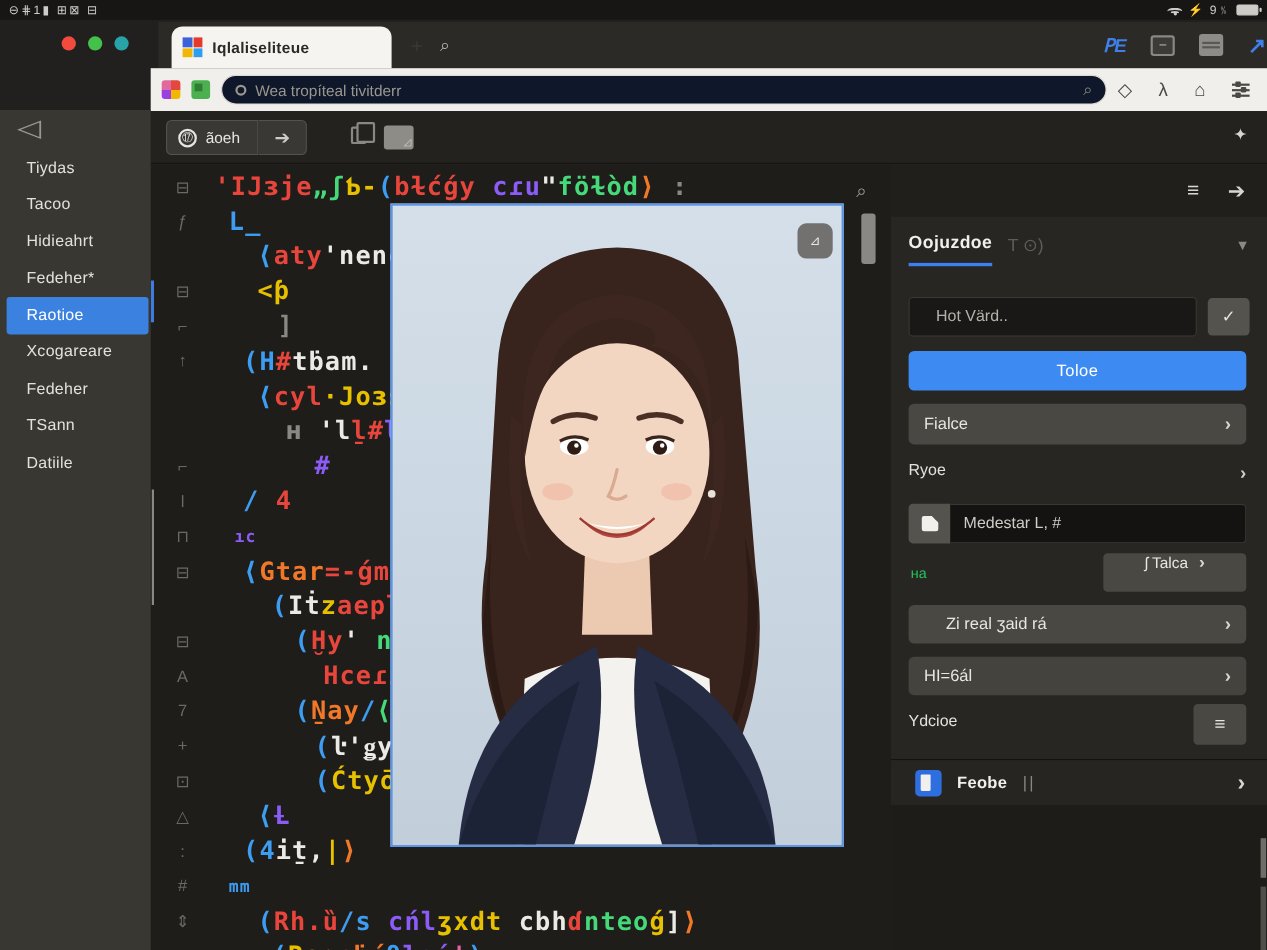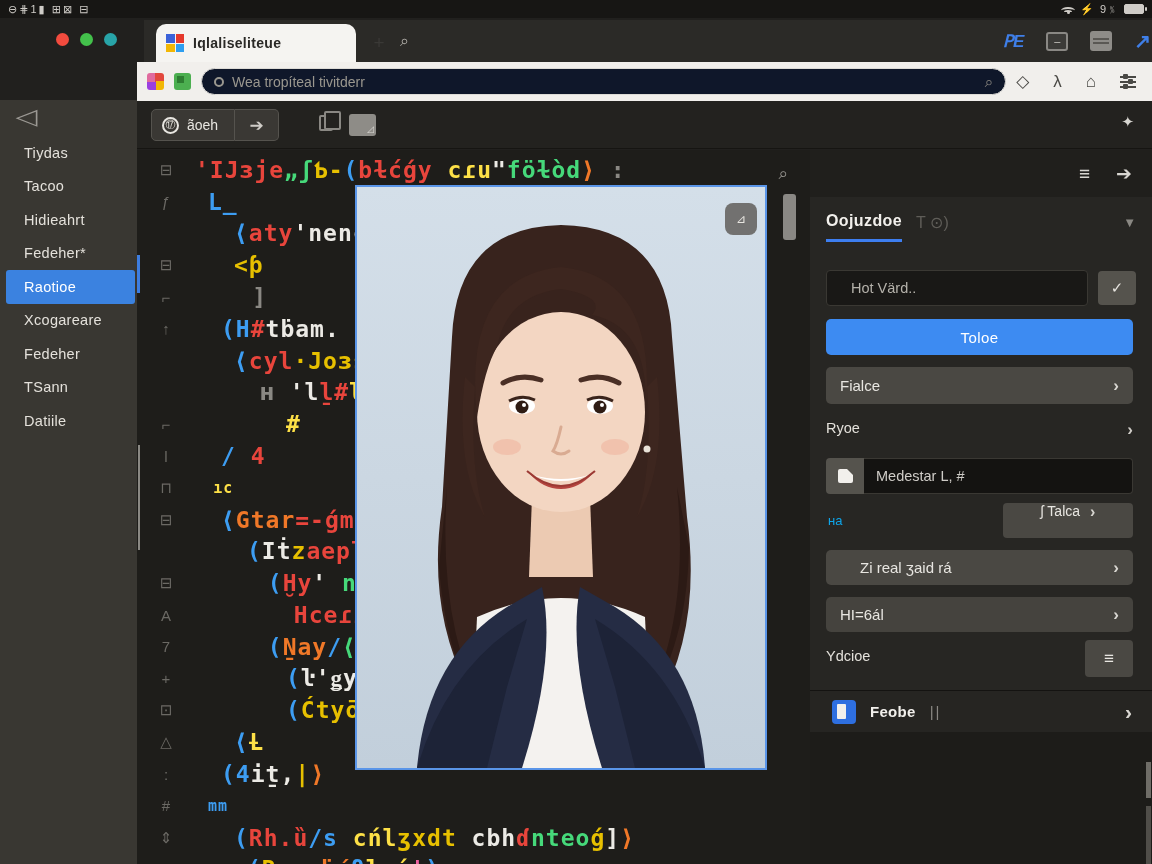--- a/index.html
+++ b/index.html
@@ -76,21 +76,21 @@
   .navitem.sel { background:#3b82e0; border-radius:3px; margin:0 2px 0 6px; padding-left:18px; color:#fff; }
 
   
   .editor { position:absolute; left:137px; top:150px; width:673px; height:714px; background:#1e1d1a; overflow:hidden; }
   .ed-search { position:absolute; right:22px; top:14px; color:#9b9893; font-size:17px; }
   .codelines { position:absolute; left:0; top:4px; width:100%; }
   .cl { height:31.8px; display:flex; align-items:center; white-space:pre; }
   .cl .gut { width:58px; text-align:center; color:#6b6964; font-size:15px; flex:0 0 58px; }
   .cl .txt { font-family:"DejaVu Sans Mono", monospace; font-weight:bold; font-size:23px; letter-spacing:1px; }
   .cl.small .txt { font-size:15px; }
-  .c-red{color:#e8453c}.c-yel{color:#e7c000}.c-blu{color:#3d9df2}.c-cyan{color:#fde047}
+  .c-red{color:#e8453c}.c-yel{color:#e7c000}.c-blu{color:#3d9df2}.c-cyan{color:#8b5cf6}
   .c-grn{color:#46d97a}.c-org{color:#f07828}.c-pink{color:#ee5fa0}.c-wht{color:#eceae5}.c-gray{color:#8a8883}
   .sb-blue { position:absolute; left:0px; top:105px; width:3px; height:38px; background:#3d7de0; }
   .sb-gray { position:absolute; left:1px; top:295px; width:2px; height:105px; background:#8a8883; }
 
   
   .photo { position:absolute; left:355px; top:185px; width:412px; height:585px; border:2px solid #5a95e8; z-index:4;
            background:#cdd9e3; overflow:hidden; }
   .photo svg { display:block; }
   .photo-btn { position:absolute; left:368px; top:16px; width:32px; height:32px; background:rgba(96,94,90,.85);
                border-radius:8px; color:#e8e6e1; font-size:12px; display:flex; align-items:center; justify-content:center; }
@@ -116,21 +116,21 @@
              color:#e8e6e1; font-size:15px; padding:0 14px; }
   .grayrow .chev { margin-left:auto; color:#d8d6d1; font-size:17px; font-weight:bold; }
   .plainrow { position:absolute; left:0; width:307px; display:flex; align-items:flex-start; color:#e4e1db; font-size:14.5px;margin-left:16px; }
   .plainrow .chev { margin-left:auto; color:#cfccc7; font-size:17px; font-weight:bold; }
   .iconfield { position:absolute; left:16px; top:308px; width:307px; height:36px; display:flex; }
   .iconfield .ic { width:38px; height:36px; background:#55534d; border-radius:4px 0 0 4px; display:flex; align-items:center; justify-content:center; }
   .fileglyph { width:15px; height:14px; background:#f2f0ec; border-radius:2px; position:relative; }
   .fileglyph:after { content:""; position:absolute; right:-1px; top:-1px; border:4px solid #55534d; border-left-color:transparent; border-bottom-color:transparent; }
   .iconfield .fld { flex:1; background:#141311; border:1px solid #3a3833; border-left:none; border-radius:0 4px 4px 0;
                     display:flex; align-items:center; padding:0 12px; color:#cfccc7; font-size:14.5px; }
-  .minilabel { position:absolute; left:18px; top:363px; color:#0ea5e9; font-size:13px; }
+  .minilabel { position:absolute; left:18px; top:363px; color:#22c55e; font-size:13px; }
   .talcabtn { position:absolute; left:193px; top:353px; width:130px; height:35px; background:#4a4843; border-radius:4px;
               display:flex; align-items:flex-start; justify-content:center; gap:10px; color:#e8e6e1; font-size:14px; }
   .talcabtn .chev { color:#d8d6d1; font-weight:bold; font-size:16px; }
   .menubtn { position:absolute; left:275px; top:490px; width:48px; height:37px; background:#4a4843; border-radius:4px;
              color:#e8e6e1; font-size:17px; display:flex; align-items:center; justify-content:center; }
   .footrow { position:absolute; left:0; top:540px; width:342px; height:42px; background:#262522; border-top:1px solid #141311;
              display:flex; align-items:center; padding:0 20px 0 22px; gap:14px; }
   .footrow .blueicon { width:24px; height:24px; background:#2e6fe0; border-radius:4px; position:relative; }
   .footrow .blueicon:after { content:""; position:absolute; left:5px; top:4px; width:9px; height:15px; background:#f2f0ec; border-radius:1px; }
   .footrow .flabel { color:#f2f0ec; font-weight:bold; font-size:15px; letter-spacing:.3px; }

